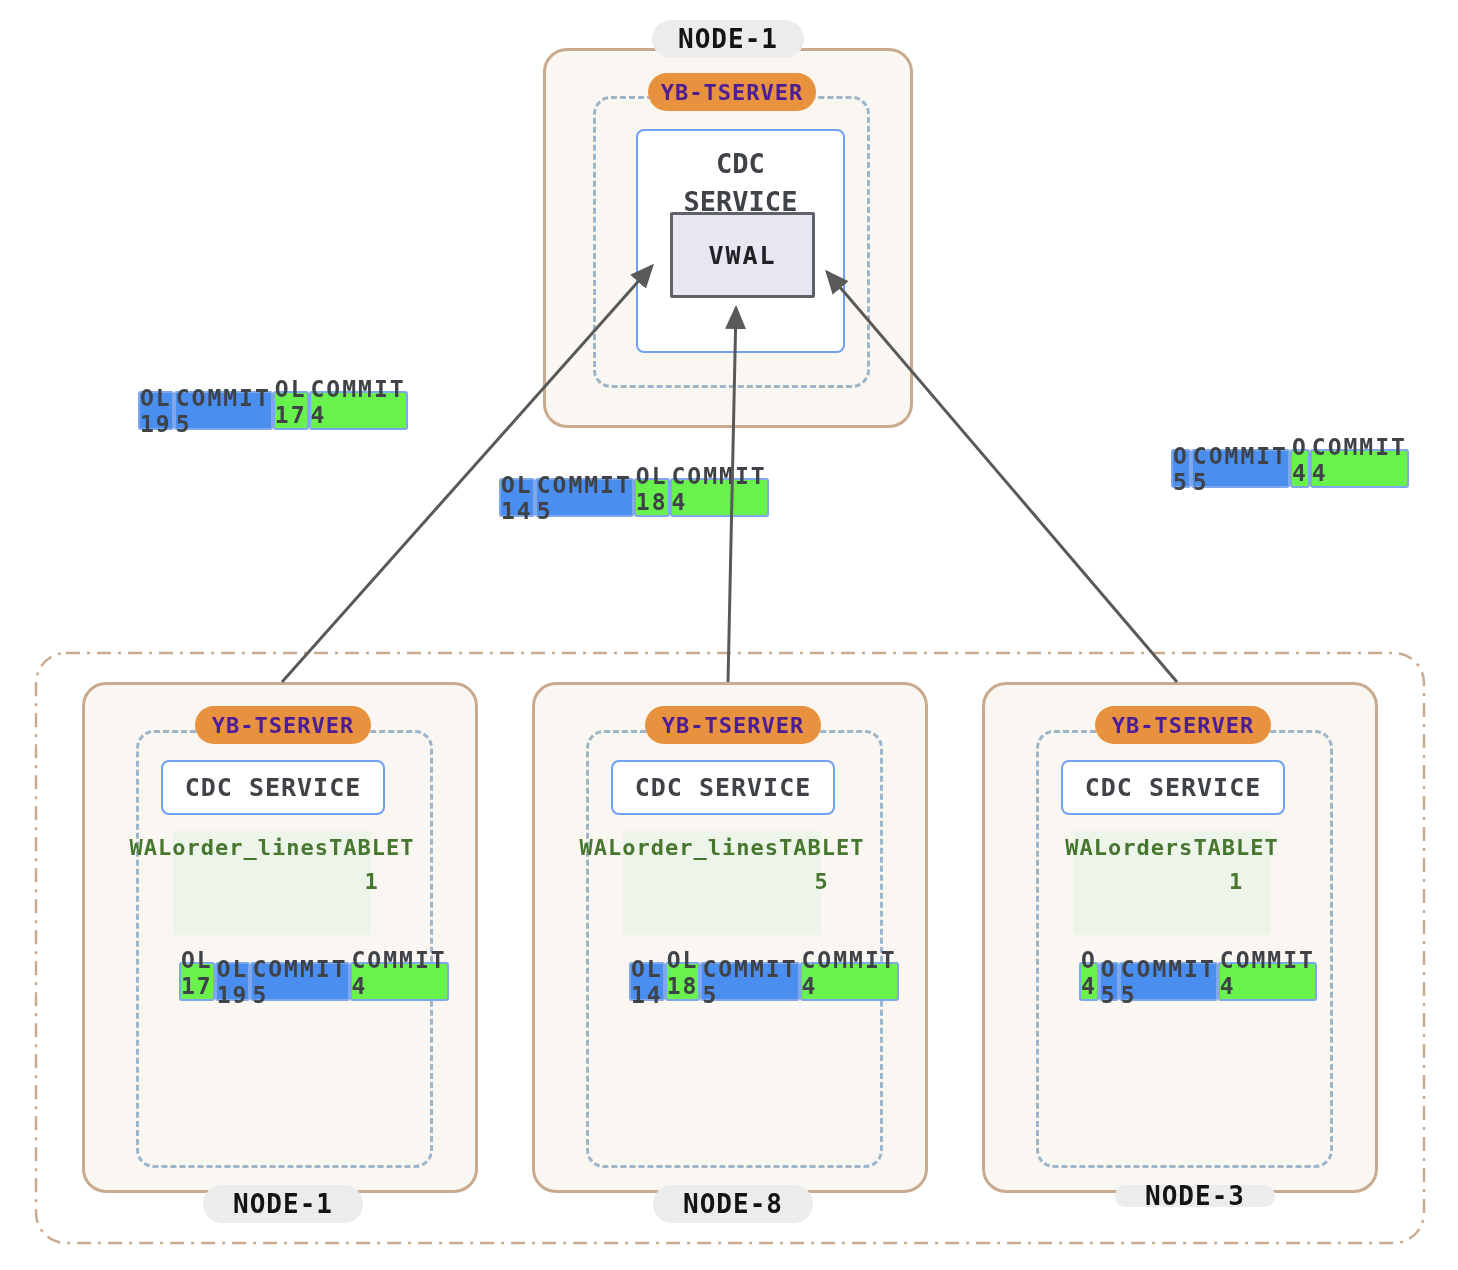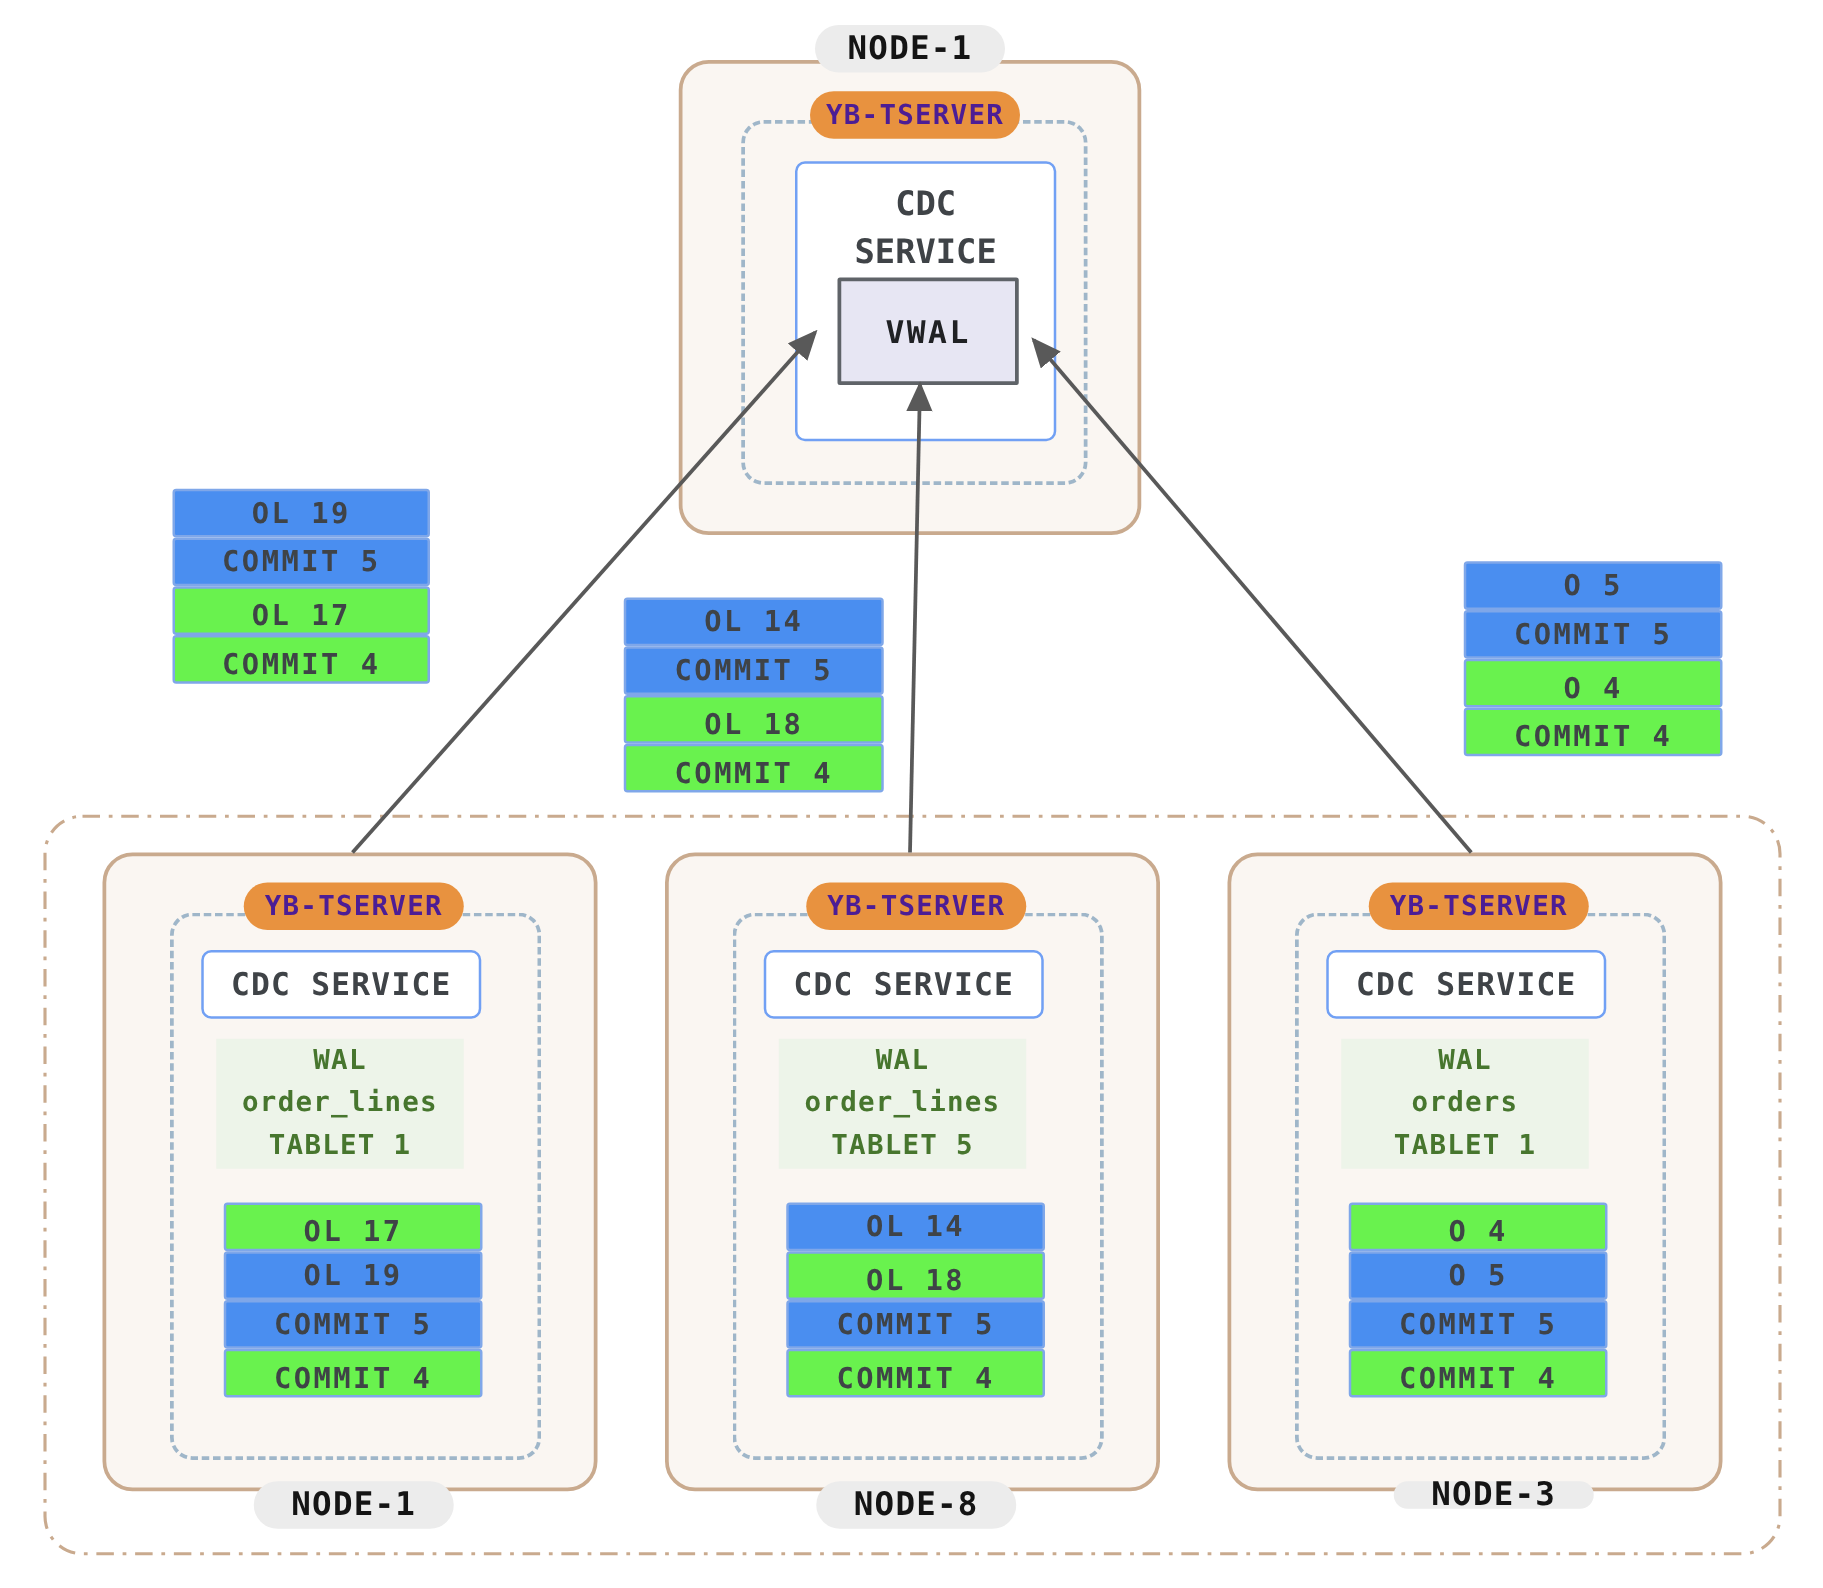--- a/index.html
+++ b/index.html
@@ -52,24 +52,24 @@
     border-radius: 2px;
     display: flex; align-items: center; justify-content: center;
     font-weight: bold; font-size: 25px; color: #202124; letter-spacing: 2px;
   }
   .wal-label {
     position: absolute;
     background: var(--wal_bg, #edf4e9);
     color: var(--wal_green, #47762e);
     font-weight: bold; font-size: 22px; letter-spacing: 1px;
     text-align: center;
-    display: flex; flex-direction: column; justify-content: center;
+    display: flex; flex-direction: row; justify-content: center;
     line-height: 34px;
   }
-  .bar-stack { position: absolute; display: flex; flex-direction: column; z-index: 4; padding-left: 18px; }
+  .bar-stack { position: absolute; display: flex; flex-direction: row; z-index: 4; padding-left: 18px; }
   .bar {
     height: 39px; width: 100%;
     border: 2px solid var(--bar_border, #7fa7e9);
     border-radius: 3px;
     display: flex; align-items: center; justify-content: center;
     font-weight: bold; font-size: 23px; color: var(--text_dark, #3f4347);
     letter-spacing: 2px;
   }
   .bar[data-color="blue"]  { background: var(--bar_blue, #4a8ef0); }
   .bar[data-color="green"] { background: var(--bar_green, #69f24e); align-items: flex-end; }
@@ -101,21 +101,21 @@
   </div>
 
   <div class="node-shell" style="left:543px; top:48px; width:370px; height:380px;">
     <div class="badge" style="left:102px; top:22px; width:168px; height:38px;">
       <span>YB-TSERVER</span>
     </div>
     <div class="dashed-box" style="left:47px; top:45px; width:277px; height:292px;"></div>
     <div class="cdc-box cdc-top" style="left:90px; top:78px; width:209px; height:224px;">
       <span class="cdc-text">CDC SERVICE</span>
     </div>
-    <div class="vwal-box" style="left:124px; top:171px; width:145px; height:86px;">
+    <div class="vwal-box" style="left:124px; top:161px; width:145px; height:86px;">
       <span>VWAL</span>
     </div>
   </div>
 
   <div class="bar-stack" style="left:120px; top:391px; width:224px;">
     <div class="bar" data-color="blue">
       <span>OL 19</span>
       </div>
     <div class="bar" data-color="blue">
       <span>COMMIT 5</span>

